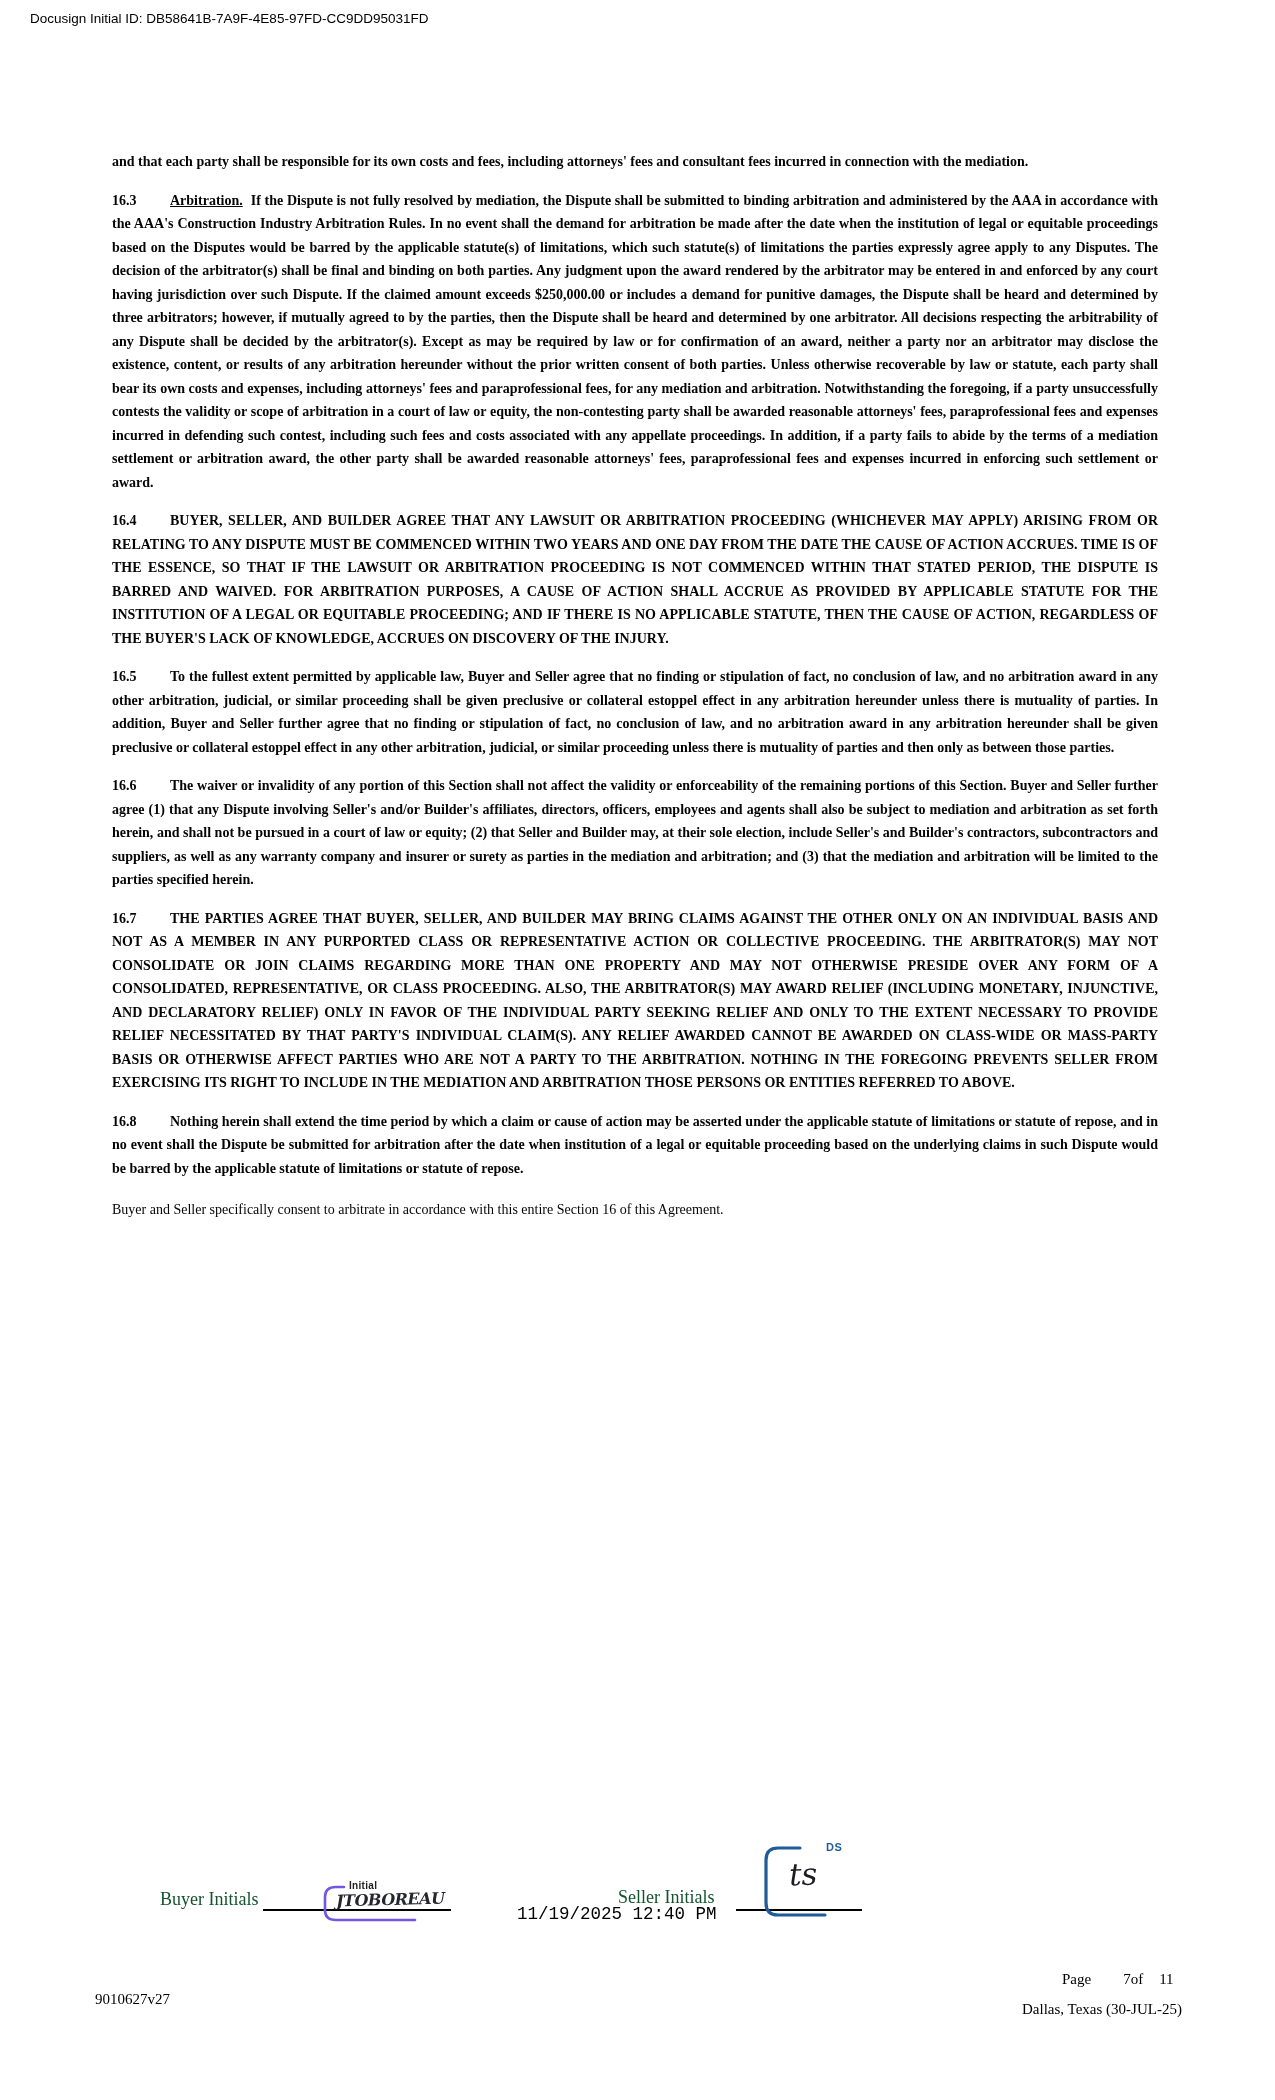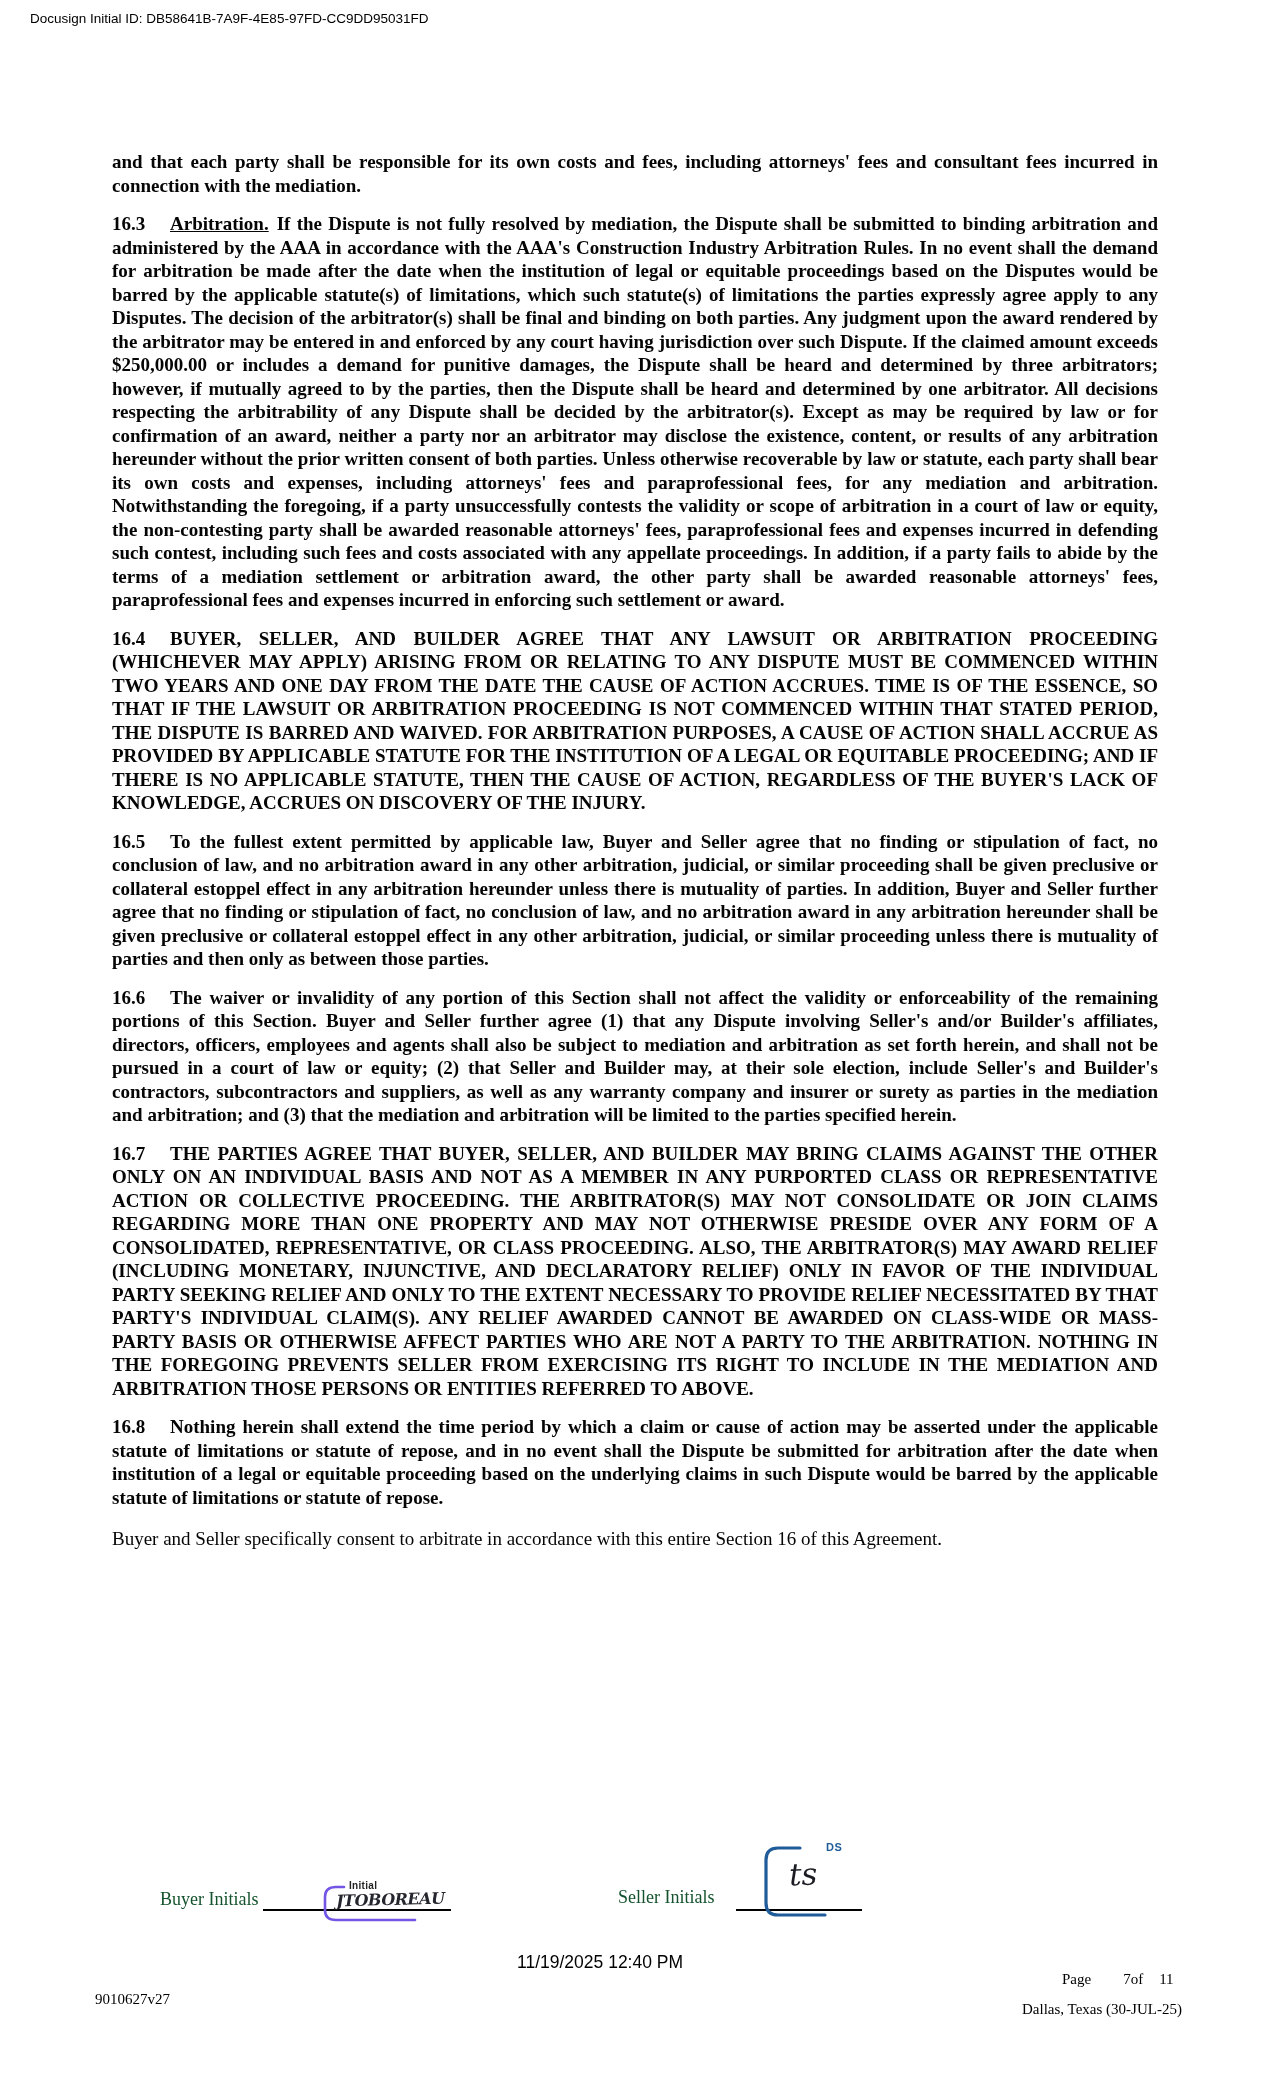--- a/index.html
+++ b/index.html
@@ -7,21 +7,21 @@
   .page {
     position:relative; width:1275px; height:2100px; background:#ffffff;
     font-family:"Liberation Serif", serif; color:#000; overflow:hidden;
   }
   .envelope-id {
     position:absolute; top:11px; left:30px;
     font-family:"Liberation Sans", sans-serif; font-size:13.5px; color:#000;
   }
   .content { position:absolute; top:150px; left:112px; width:1046px; }
   .para {
-    margin:0 0 15px 0; font-size:19px; line-height:23.5px;
+    margin:0 0 15px 0; font-size:14px; line-height:23.5px;
     font-weight:bold; text-align:justify; color:#050505;
   }
   .para.regular { font-weight:normal; margin-top:18px; }
   .secnum { display:inline-block; width:58px; }
   .sec-heading { text-decoration:underline; margin-right:8px; }
 
   
   .sig-label { position:absolute; font-size:18px; color:#14532d; white-space:nowrap;text-align:right; }
   .sig-line  { position:absolute; height:1.7px; background:#000; }
   .line-buyer  { left:263px; top:1909px; width:188px; }
@@ -54,22 +54,22 @@
   }
 
   
   .doc-number { position:absolute; left:95px;  top:1991px; font-size:15px; }
   .page-line  { position:absolute; left:1062px; top:1971px; font-size:15px; white-space:nowrap; }
   .page-line .gap-a { margin-left:32px; }
   .page-line .gap-b { }
   .page-line .gap-c { margin-left:16px; }
   .location-line { position:absolute; left:1022px; top:2001px; font-size:15px; white-space:nowrap; }
   .timestamp {
-    position:absolute; left:517px; top:1952px;
-    font-family:Liberation Sans, sans-serif; font-size:17.5px; color:#000; white-space:nowrap;
+    position:absolute; left:517px; top:1904px;
+    font-family:Liberation Mono, monospace; font-size:17.5px; color:#000; white-space:nowrap;
   }
 </style>
 </head>
 <body>
 
 <div class="page">
 
   <div class="envelope-id">Docusign Initial ID: DB58641B-7A9F-4E85-97FD-CC9DD95031FD</div>
 
   <div class="content">

